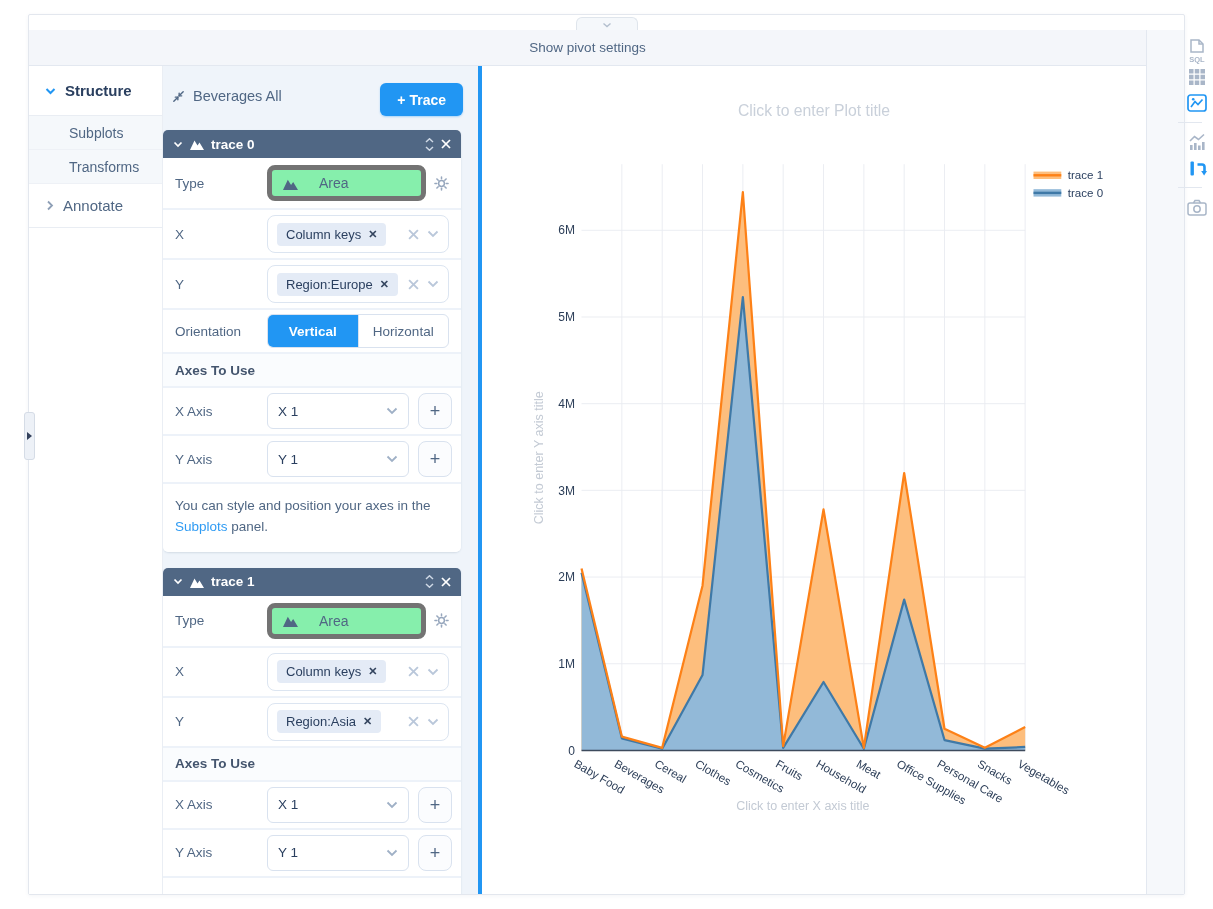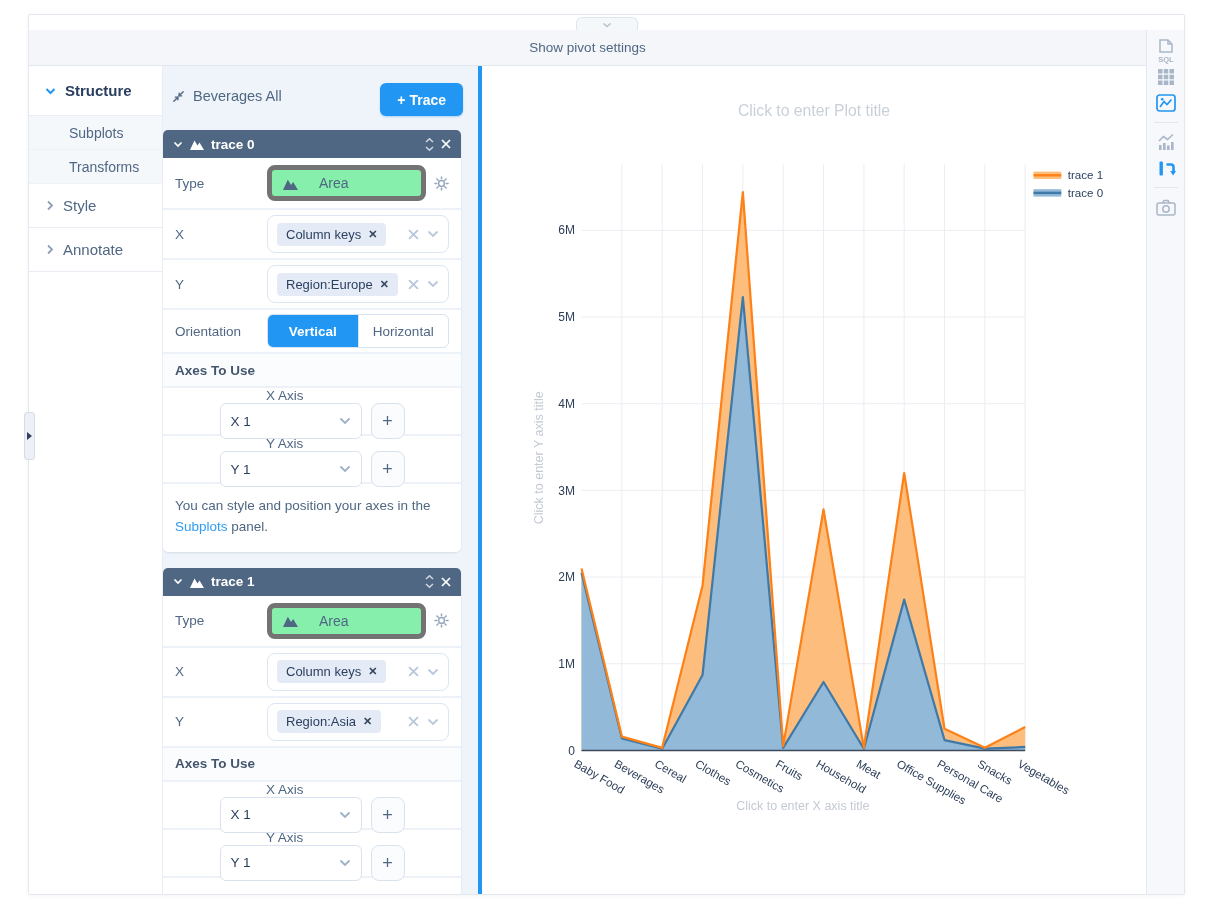--- a/index.html
+++ b/index.html
@@ -62,38 +62,38 @@
 
   .row-orient { height:44px; }
   .segmented { flex:1; height:34px; display:flex; border:1px solid #d9e2ef; border-radius:6px; overflow:hidden; background:#fff; }
   .seg { flex:1; display:flex; align-items:center; justify-content:center; font-size:13.5px; color:#506784; cursor:pointer; }
   .seg.active { background:#2196f3; color:#fff; font-weight:700; }
   .seg + .seg { border-left:1px solid #d9e2ef; }
 
   .section-band { height:34px; background:#fafcfe; border-bottom:2px solid #edf2f9; display:flex; align-items:center;
                   padding-left:12px; font-size:13.5px; font-weight:700; color:#44556e; }
 
-  .row-axis { height:48px;flex-direction:column; }
+  .row-axis { height:48px; }
   .select { width:142px; height:36px; border:1px solid #d9e2ef; border-radius:6px; background:#fff;
             display:flex; align-items:center; padding:0 10px; font-size:13.5px; color:#2a3f5f; cursor:pointer; }
   .select .sel-caret { margin-left:auto; display:flex; }
   .plus-btn { width:34px; height:36px; margin-left:9px; border:1px solid #d9e2ef; border-radius:8px; background:#fbfcfe;
               color:#506784; font-size:18px; line-height:1; display:flex; align-items:center; justify-content:center; cursor:pointer; }
 
   .row-info { background:#fff; border-bottom:none; border-radius:0 0 5px 5px; padding:12px 12px 14px 12px;
               font-size:13.5px; color:#506784; line-height:1.55; display:block; }
   .row-info a { color:#2f9bf3; text-decoration:none; cursor:pointer; }
 
   .divider-blue { left:478px; top:66px; width:4px; height:828px; background:#2196f3; cursor:col-resize; }
 
   
   .chart-wrap { left:482px; top:66px; width:664px; height:828px; background:#fff; }
 
   
-  .toolbar { left:1146px; top:30px; width:38px; height:864px; background:#f6f8fb; border-left:1px solid #e3e8f0; }
+  .toolbar { left:1146px; top:30px; width:38px; height:864px; background:#f6f8fb; border-left:1px solid #e3e8f0;padding-left:31px; }
   .tb-icon { width:38px; height:26px; display:flex; align-items:center; justify-content:center; cursor:pointer; }
   .tb-sep { width:24px; height:1px; background:#e2e7ef; margin:6px auto; }
 
   
   .edge-handle { left:24px; top:412px; width:11px; height:48px; background:#edf1f7; border:1px solid #d5dce6;
                  border-radius:3px; display:flex; align-items:center; justify-content:center; cursor:pointer; }
   .edge-handle .tri { width:0; height:0; border-top:4px solid transparent; border-bottom:4px solid transparent;
                       border-left:5px solid #33415c; }
 </style>
 </head>
@@ -118,28 +118,20 @@
           <polyline points="1.5,2 5.5,6 9.5,2" fill="none" stroke="#2196f3" stroke-width="2"></polyline>
         </svg>
     </span>
     <span>Structure</span>
   </div>
   <div class="nav-item nav-sub">
     <span>Subplots</span>
   </div>
   <div class="nav-item nav-sub">
     <span>Transforms</span>
-  </div>
-  <div class="nav-item nav-group">
-    <span class="chev">
-      <svg width="8" height="11" viewBox="0 0 8 11">
-          <polyline points="2,1.5 6,5.5 2,9.5" fill="none" stroke="#8e9fb6" stroke-width="1.8"></polyline>
-        </svg>
-    </span>
-    <span>Style</span>
   </div>
   <div class="nav-item nav-group">
     <span class="chev">
       <svg width="8" height="11" viewBox="0 0 8 11">
           <polyline points="2,1.5 6,5.5 2,9.5" fill="none" stroke="#8e9fb6" stroke-width="1.8"></polyline>
         </svg>
     </span>
     <span>Annotate</span>
   </div>
 </div>

